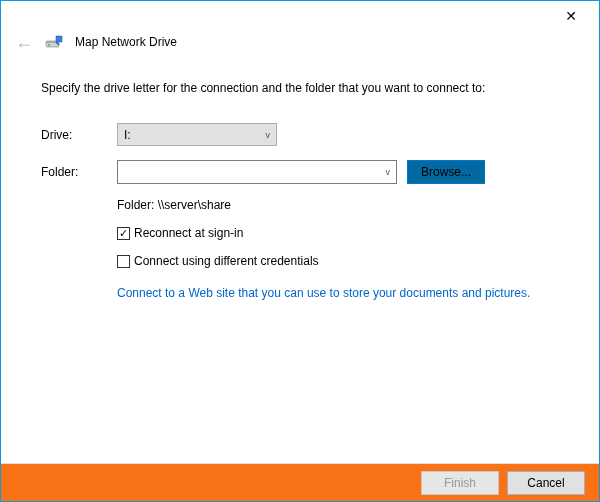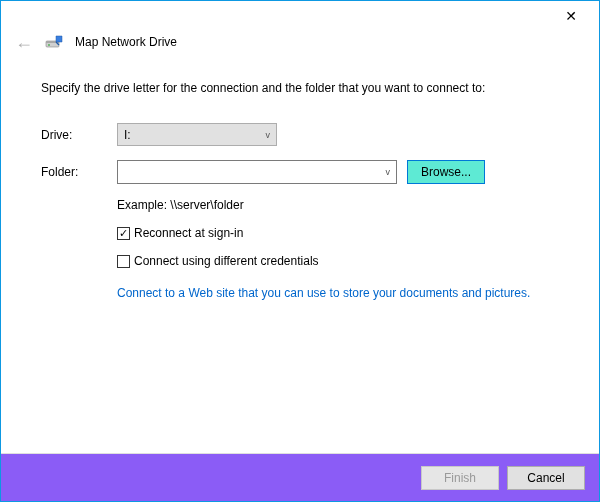--- a/index.html
+++ b/index.html
@@ -103,21 +103,21 @@
     display: flex;
     align-items: center;
     justify-content: flex-end;
     padding: 0 6px;
     font-size: 12px;
   }
   .browse-btn {
     width: 78px;
     height: 24px;
     margin-left: 10px;
-    background: #5eead4;
+    background: #0369a1;
     border: 1px solid #0078d7;
     font-size: 12px;
     font-family: inherit;
     cursor: pointer;
     padding: 0;
   }
   .sub-block {
     margin-left: 76px;
     font-size: 12px;
   }
@@ -142,22 +142,22 @@
     cursor: pointer;
     background: #fff;
   }
   .link {
     color: #0066cc;
     cursor: pointer;
     margin-top: 4px;
     display: inline-block;
   }
   .footer {
-    height: 48px;
-    background: #8b5cf6;
+    height: 38px;
+    background: #f97316;
     border-top: 1px solid #dfdfdf;
     display: flex;
     justify-content: flex-end;
     align-items: center;
     padding: 0 14px;
     gap: 8px;
   }
   .footer button {
     width: 78px;
     height: 24px;
@@ -212,21 +212,21 @@
   <div class="form-row">
     <div class="form-label">Folder:</div>
     <div class="folder-combo">
       <span></span>
       <span class="chevron">v</span>
     </div>
     <button class="browse-btn">Browse...</button>
   </div>
 
   <div class="sub-block">
-    <div class="example">Example: \\server\folder</div>
+    <div class="example">Folder: \\server\share</div>
 
     <div class="check-row">
       <span class="checkbox">✓</span>
       <span>Reconnect at sign-in</span>
     </div>
 
     <div class="check-row">
       <span class="checkbox"></span>
       <span>Connect using different credentials</span>
     </div>

